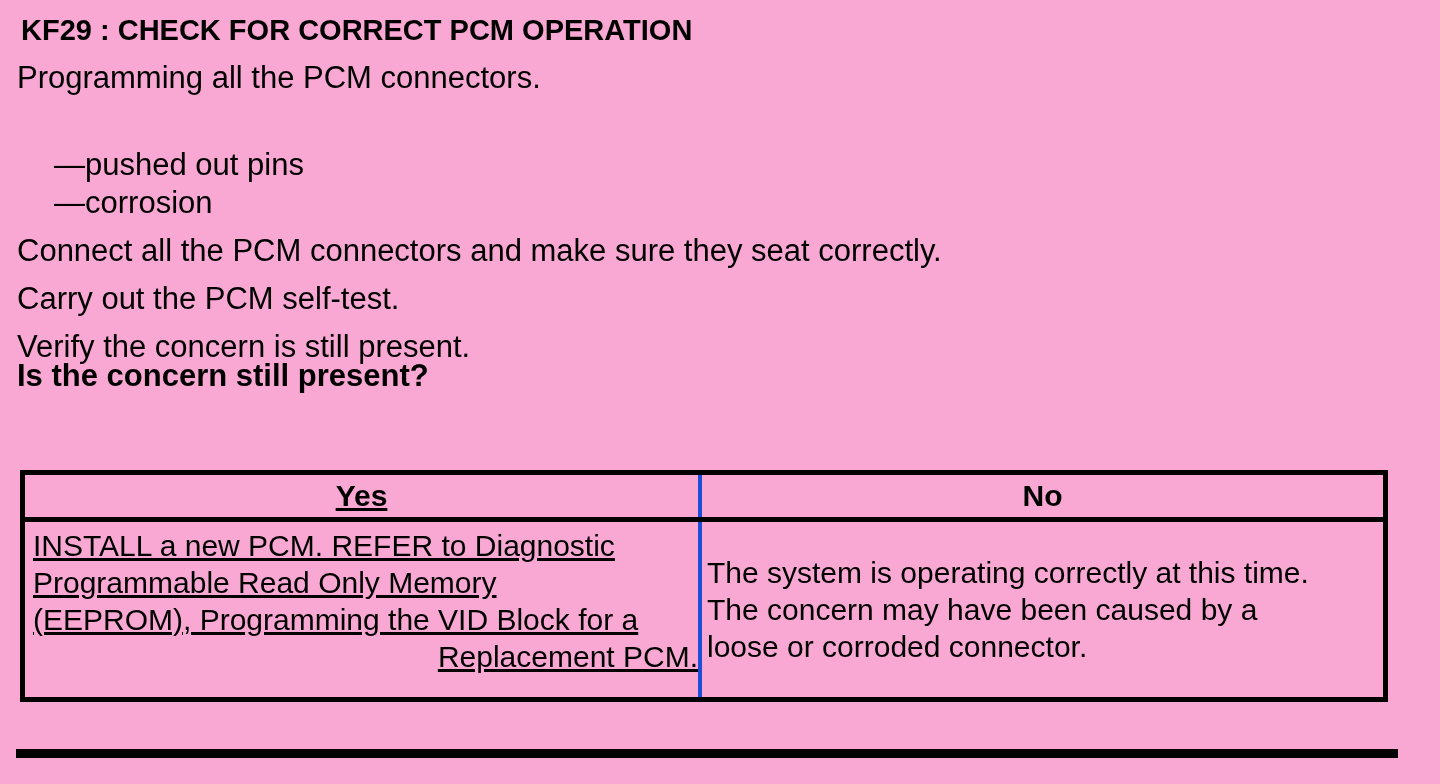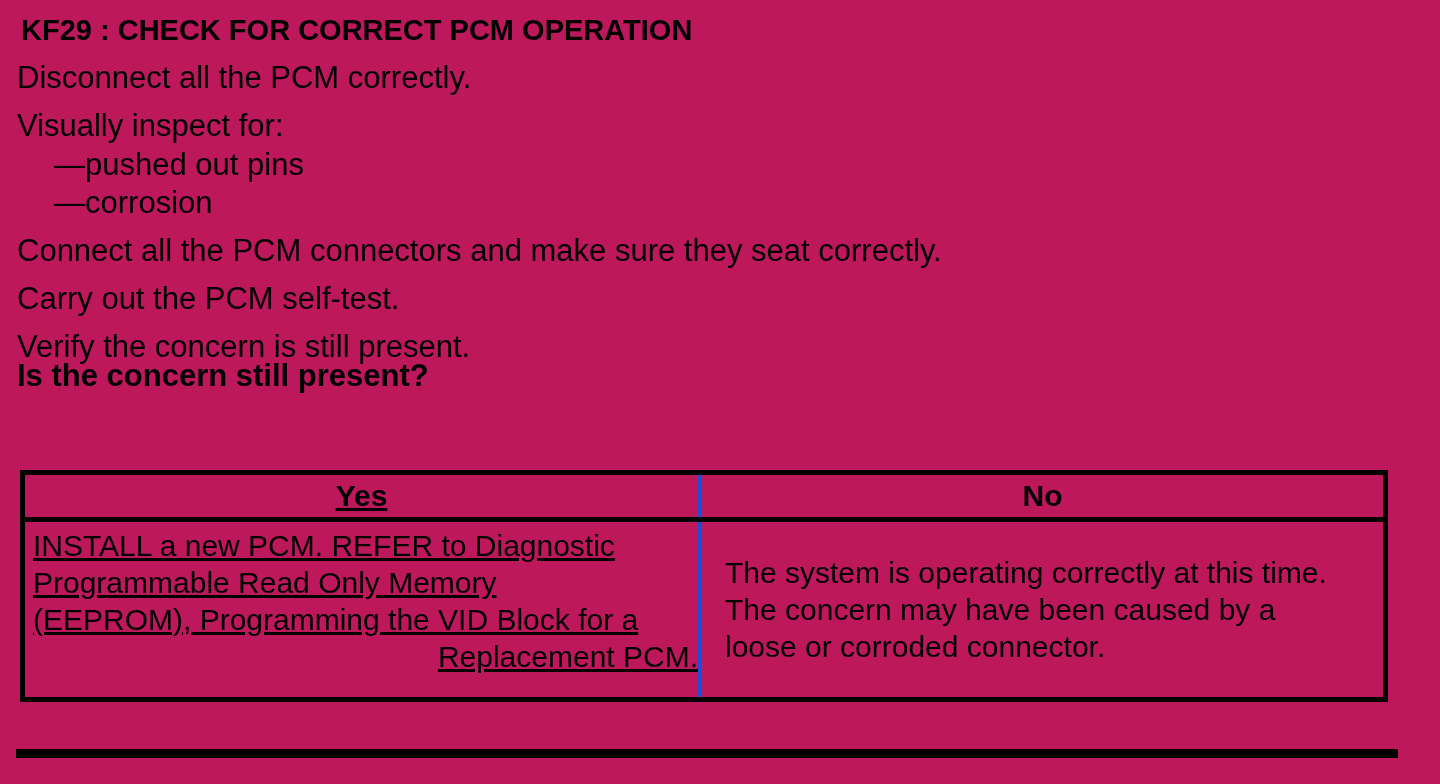--- a/index.html
+++ b/index.html
@@ -4,21 +4,21 @@
 <style>
   html, body {
     margin: 0;
     padding: 0;
     background: #ffffff;
   }
   .page {
     position: relative;
     width: 1440px;
     height: 784px;
-    background: #be185d;
+    background: #f9a8d4;
     color: #000000;
     font-family: "Liberation Sans", sans-serif;
     overflow: hidden;
   }
   .doc-title {
     position: absolute;
     left: 21px;
     top: 14px;
     font-size: 29px;
     font-weight: bold;
@@ -85,21 +85,21 @@
     white-space: pre;
   }
   .yes-cell .cell-line:last-child {
     text-align: right;
     white-space: normal;
   }
   .no-cell {
     display: flex;
     flex-direction: column;
     justify-content: center;
-    padding-left: 23px;
+    padding-left: 5px;
     overflow: hidden;
   }
   .no-cell .cell-line {
     font-size: 30px;
     line-height: 37px;
     white-space: pre;
   }
   .bottom-rule {
     position: absolute;
     left: 16px;
@@ -109,23 +109,22 @@
     background: #000000;
   }
 </style>
 </head>
 <body>
 
 <div class="page">
 
   <div class="doc-title">KF29 : CHECK FOR CORRECT PCM OPERATION</div>
 
-  <div class="body-line" style="top: 60px;">Disconnect all the PCM correctly.</div>
+  <div class="body-line" style="top: 60px;">Programming all the PCM connectors.</div>
 
-  <div class="body-line" style="top: 108px;">Visually inspect for:</div>
 
   <div class="body-line indented" style="top: 147px;">—pushed out pins</div>
 
   <div class="body-line indented" style="top: 185px;">—corrosion</div>
 
   <div class="body-line" style="top: 233px;">Connect all the PCM connectors and make sure they seat correctly.</div>
 
   <div class="body-line" style="top: 329px;">Verify the concern is still present.</div>
 
   <div class="body-line" style="top: 281px;">Carry out the PCM self-test.</div>

